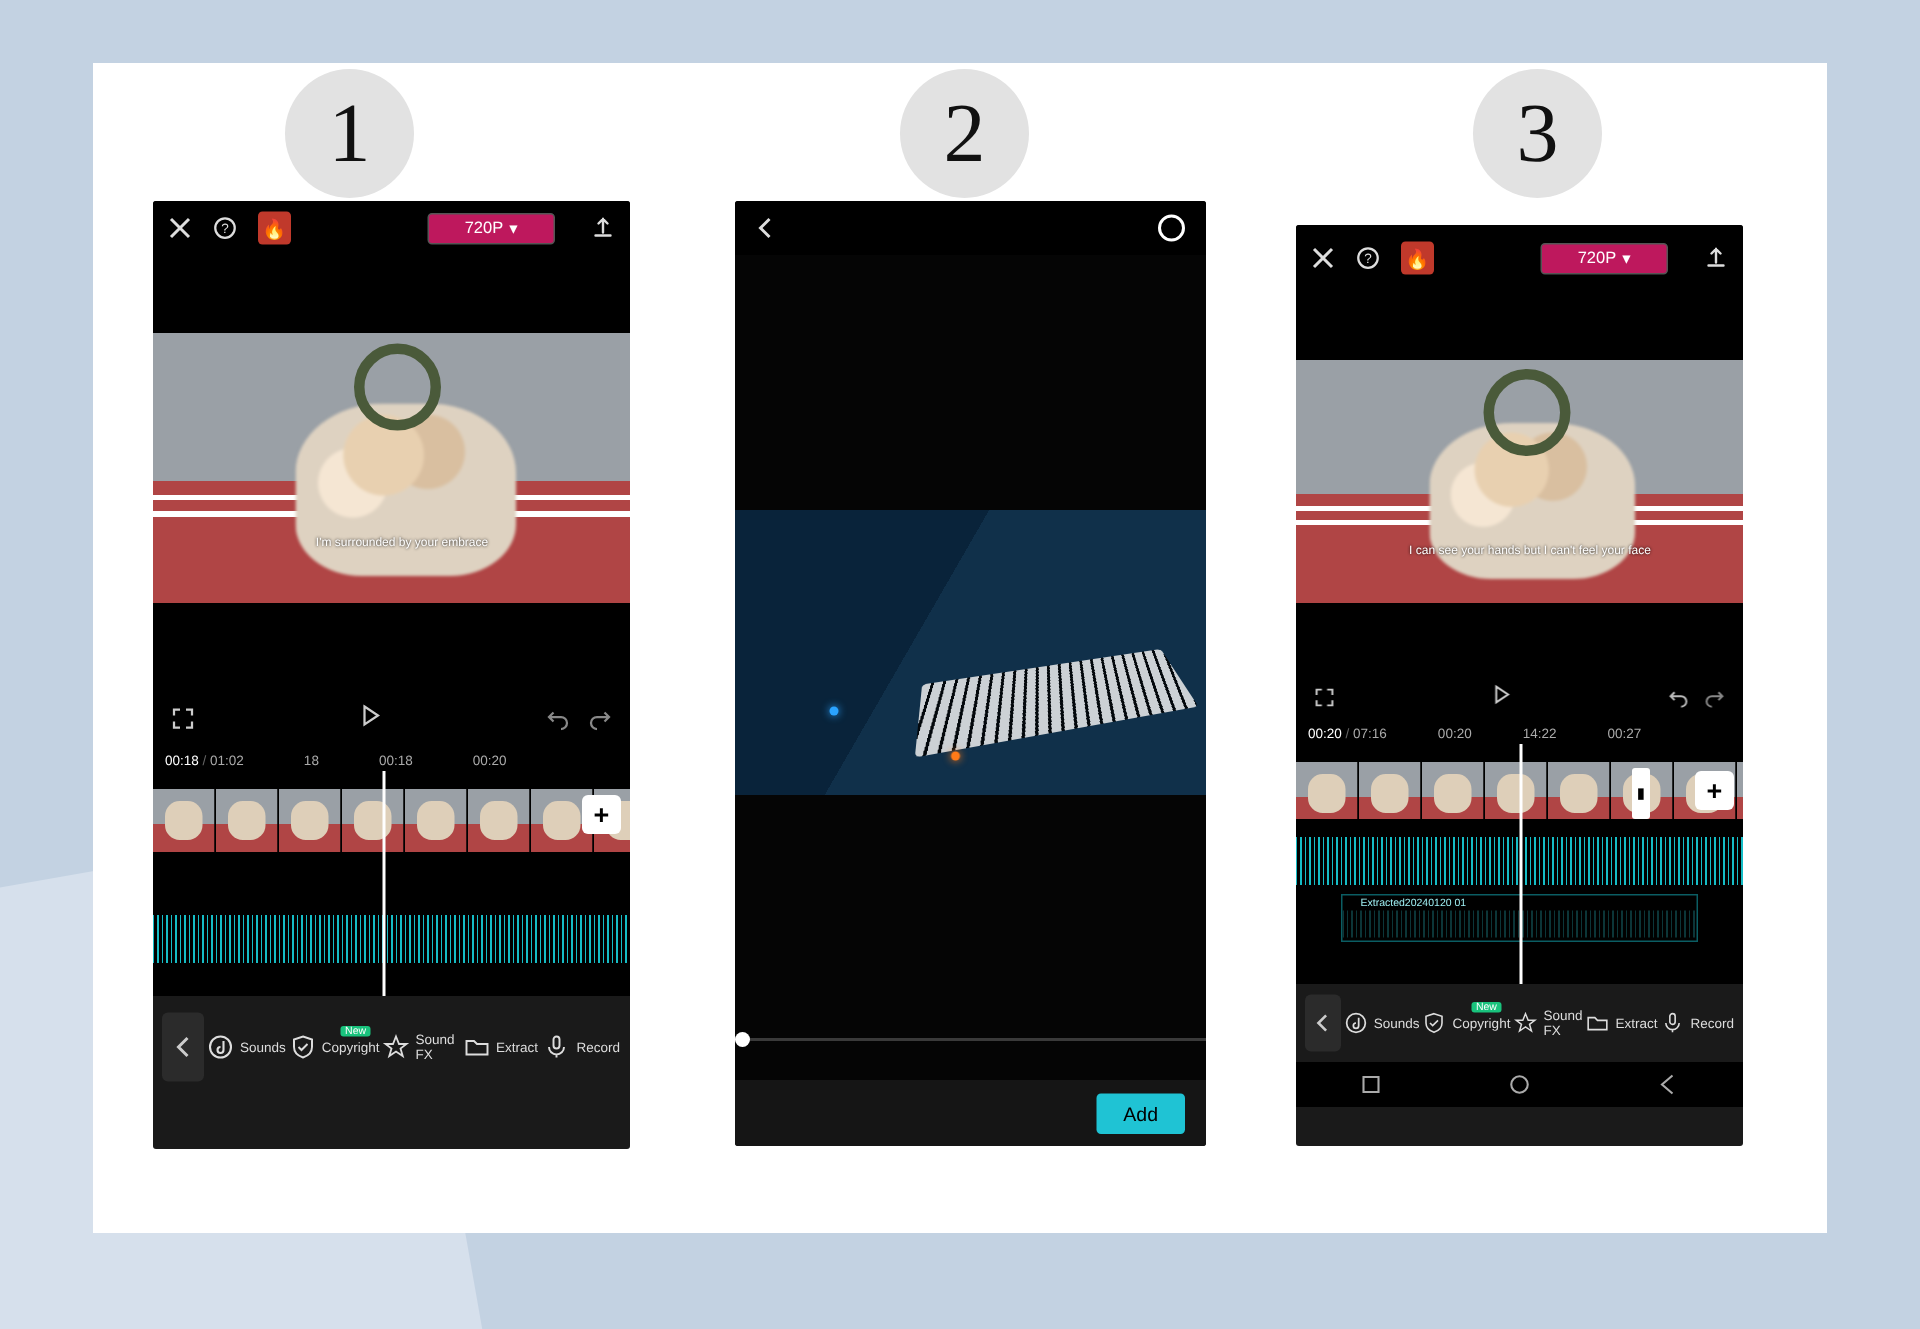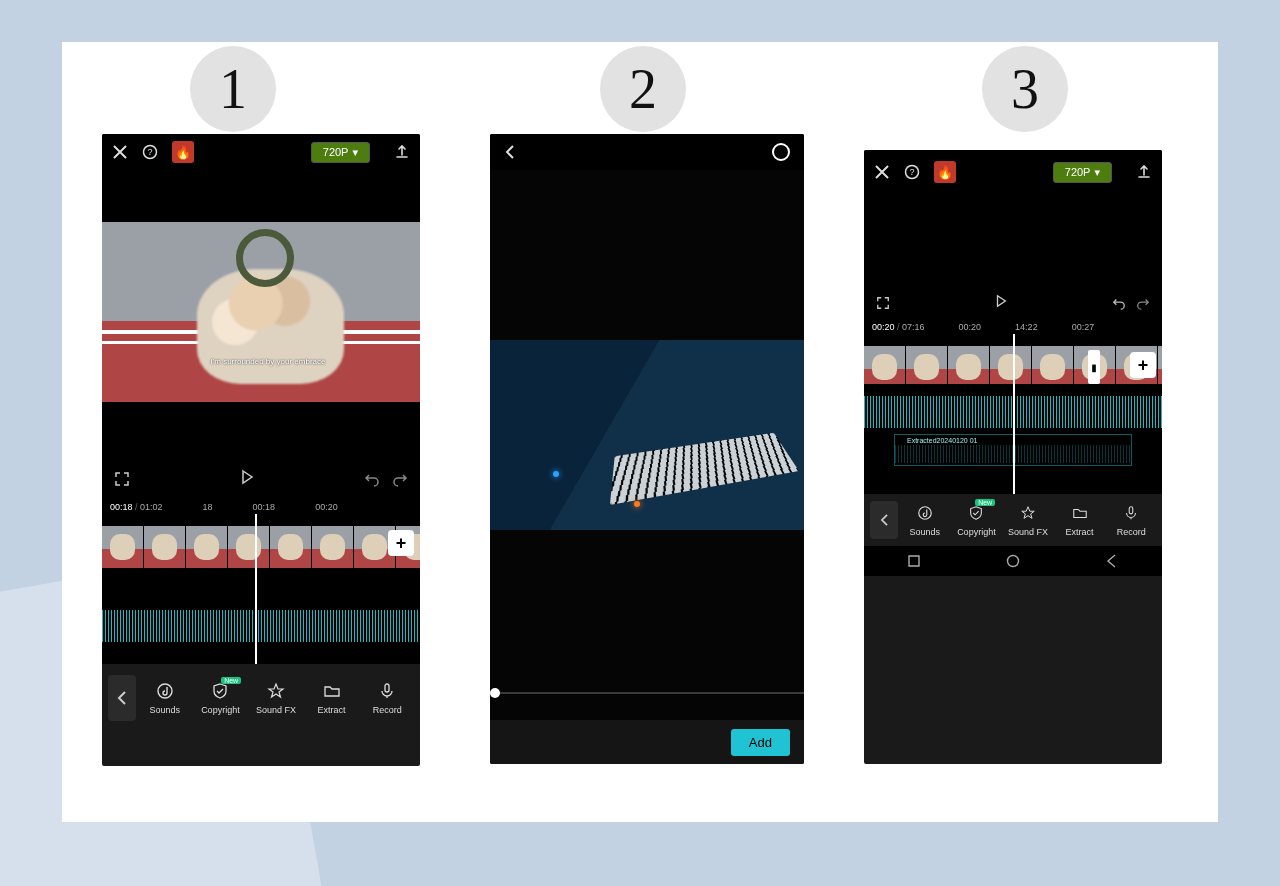--- a/index.html
+++ b/index.html
@@ -66,24 +66,24 @@
   }
   .topbar .spacer { flex: 1; }
   .icn { display: inline-flex; align-items: center; justify-content: center; }
   .flame {
     width: 22px; height: 22px; background: #c0392b; border-radius: 3px;
     display:flex;align-items:center;justify-content:center;font-size:13px;
   }
   .res-btn {
     border: 1px solid #555;
     border-radius: 3px;
-    padding: 3px 11px;
+    padding: 3px 24px;
     font-size: 11px;
     display: flex; align-items: center; gap: 4px;
-    background: #4d7c0f;
+    background: #be185d;
   }
   .preview {
     width: 100%;
     position: relative;
   }
   .family-scene {
     width: 100%;
     height: 180px;
     background:
       linear-gradient(to bottom, #9aa0a6 0 55%, #b04545 55% 60%, #fff 60% 62%, #b04545 62% 66%, #fff 66% 68%, #b04545 68% 100%);
@@ -195,21 +195,21 @@
     height:68px;
     padding: 0 6px;
     gap: 2px;
   }
   .back-chip{
     width:28px;height:46px;background:#2b2b2b;border-radius:4px;
     display:flex;align-items:center;justify-content:center;font-size:16px;color:#ccc;
   }
   .tool {
     flex:1;
-    display:flex;flex-direction:column;align-items:center;gap:4px;
+    display:flex;flex-direction:row;align-items:center;gap:4px;
     font-size:9px;color:#ddd;
     position:relative;
   }
   .tool .ti { font-size:18px; height:20px; display:flex;align-items:center; }
   .new-badge{
     position:absolute; top:-4px; right:6px;
     background:#19c37d;color:#fff;font-size:7px;
     padding:0 3px;border-radius:2px;
   }
   
@@ -461,20 +461,24 @@
       </span>
       <span class="icn" style="margin-left:10px">
         <svg width="16" height="16" viewBox="0 0 16 16">
             <path d="M8 11 V2 M5 5 L8 2 L11 5 M3 13 H13" stroke="#ddd" stroke-width="1.6" fill="none" stroke-linecap="round"></path>
           </svg>
       </span>
     </div>
 
     <div style="height:46px;background:#000"></div>
 
+    <div class="preview family-scene" style="height:162px">
+      <div class="wreath"></div>
+      <div class="caption">I can see your hands but I can't feel your face</div>
+    </div>
 
     <div style="height:46px;background:#000"></div>
 
     <div class="ctrlbar" style="height:34px">
       <span class="icn">
         <svg width="14" height="14" viewBox="0 0 16 16">
             <path d="M2 6 V2 H6 M10 2 H14 V6 M14 10 V14 H10 M6 14 H2 V10" stroke="#ccc" stroke-width="1.5" fill="none"></path>
           </svg>
       </span>
       <span class="mid">

